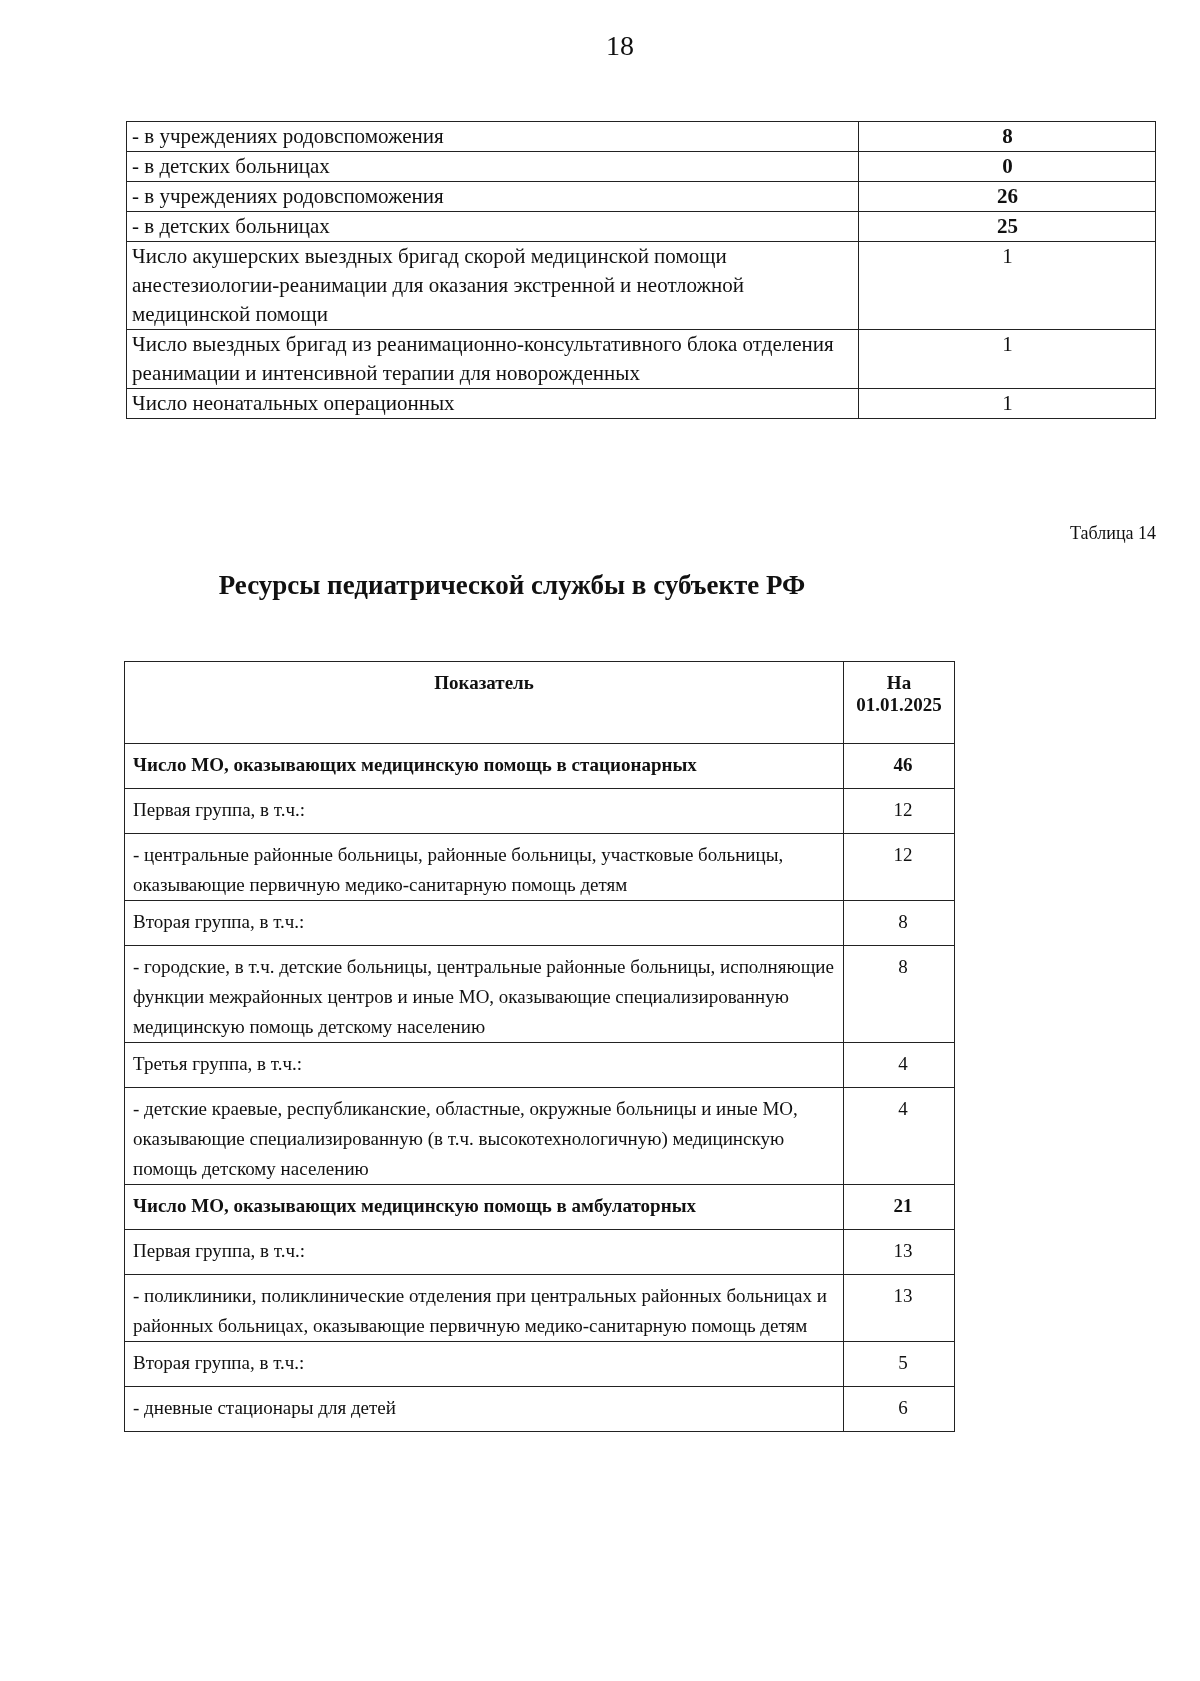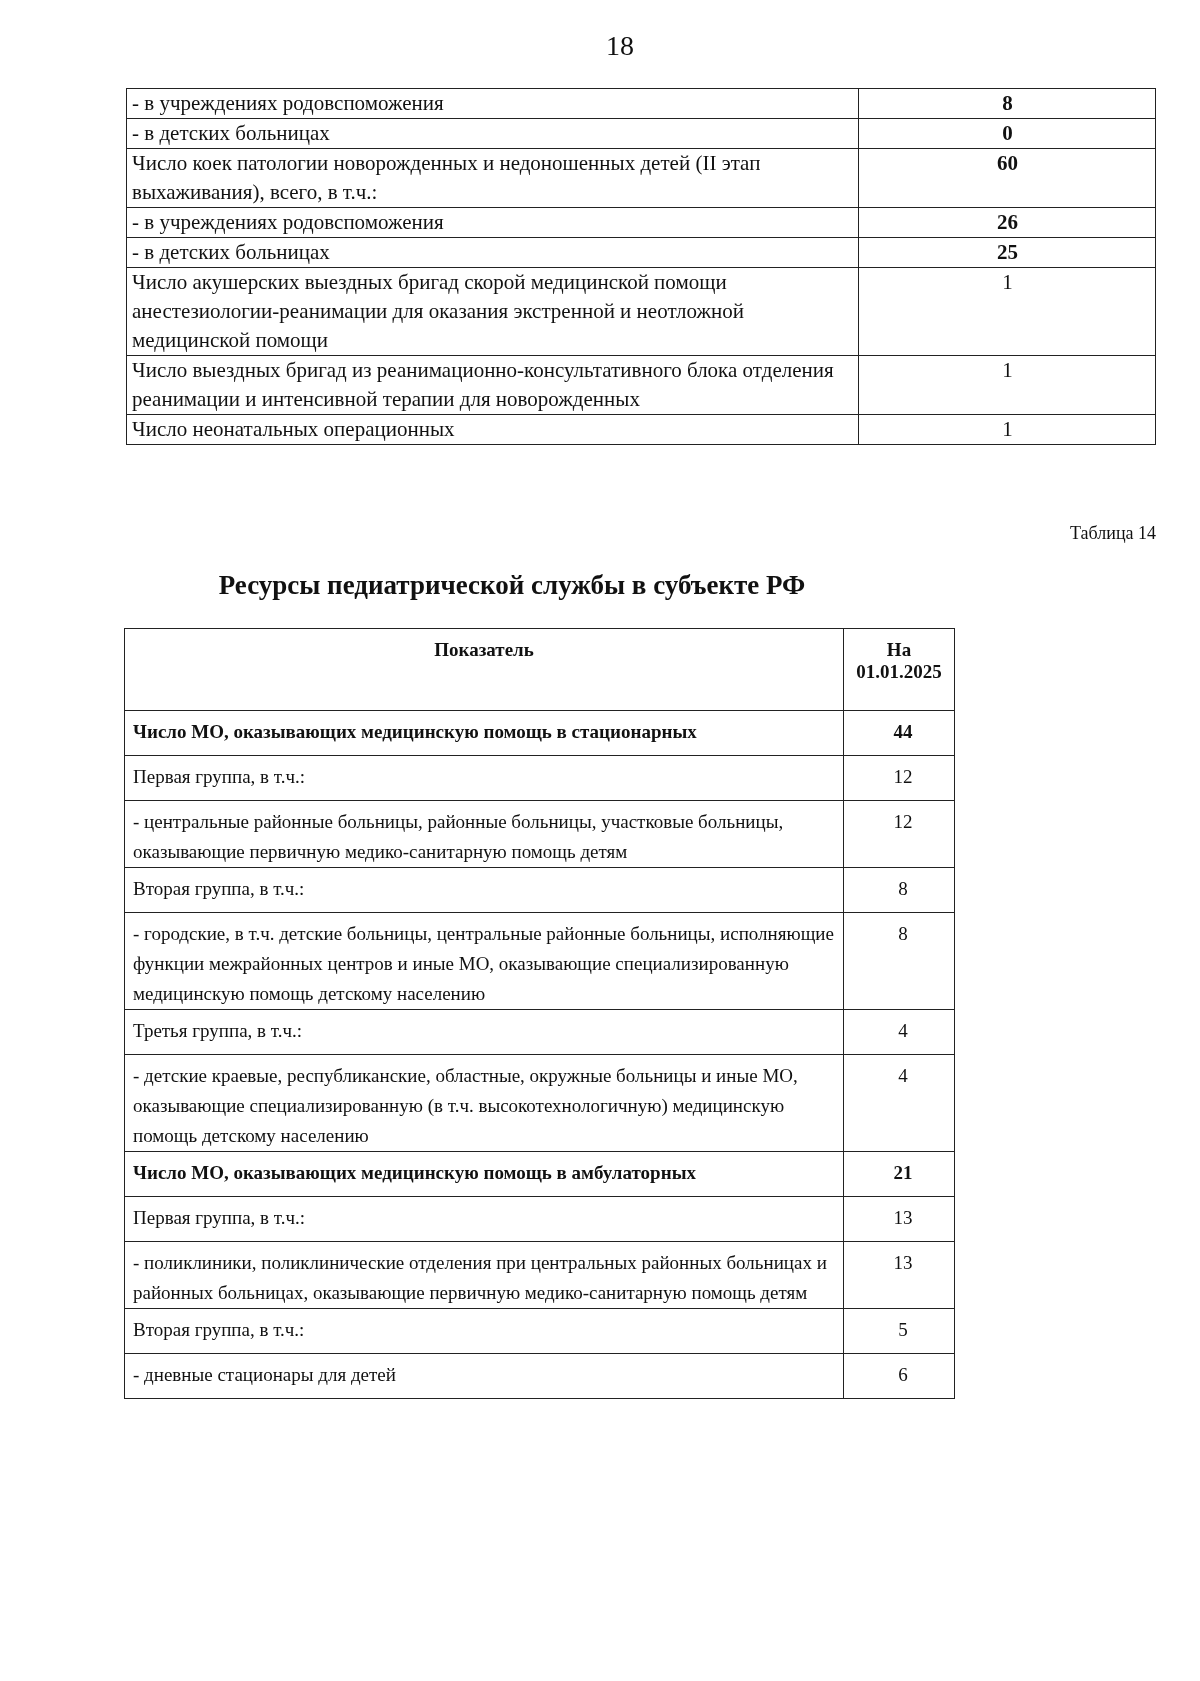--- a/index.html
+++ b/index.html
@@ -5,21 +5,21 @@
   html, body { margin: 0; padding: 0; background: #ffffff; }
   body {
     width: 1200px; height: 1681px; position: relative; overflow: hidden;
     font-family: "Liberation Serif", "DejaVu Serif", serif; color: #111;
   }
   .page-number {
     position: absolute; top: 30px; left: 0; width: 1200px; text-align: center;
     font-size: 28px;
     padding-left: 20px;
   }
-  table { border-collapse: collapse; position: absolute; }
+  table { border-collapse: collapse; position: absolute; margin-top: 33px; }
   td, th { border: 1.5px solid #222; vertical-align: top; }
 
   
   #t1 { left: 126px; top: 88px; width: 1030px; }
   #t1 td { font-size: 21px; line-height: 29px; padding: 0 4px 0 5px; }
   #t1 td.label { width: 722px; }
   #t1 td.val { text-align: center; font-weight: bold; }
   #t1 td.val.normal { font-weight: normal; }
 
   .table-caption {
@@ -47,24 +47,20 @@
   <tbody>
     <tr>
       <td class="label">- в учреждениях родовспоможения</td>
       <td class="val">8</td>
     </tr>
     <tr>
       <td class="label">- в детских больницах</td>
       <td class="val">0</td>
     </tr>
     <tr>
-      <td class="label">Число коек патологии новорожденных и недоношенных детей (II этап выхаживания), всего, в т.ч.:</td>
-      <td class="val">60</td>
-    </tr>
-    <tr>
       <td class="label">- в учреждениях родовспоможения</td>
       <td class="val">26</td>
     </tr>
     <tr>
       <td class="label">- в детских больницах</td>
       <td class="val">25</td>
     </tr>
     <tr>
       <td class="label">Число акушерских выездных бригад скорой медицинской помощи анестезиологии-реанимации для оказания экстренной и неотложной медицинской помощи</td>
       <td class="val normal">1</td>
@@ -86,21 +82,21 @@
 <table id="t2">
   <thead>
     <tr>
       <th class="label-col">Показатель</th>
       <th>На 01.01.2025</th>
     </tr>
   </thead>
   <tbody>
     <tr class="bold">
       <td>Число МО, оказывающих медицинскую помощь в стационарных</td>
-      <td class="val">44</td>
+      <td class="val">46</td>
     </tr>
     <tr>
       <td>Первая группа, в т.ч.:</td>
       <td class="val">12</td>
     </tr>
     <tr>
       <td>- центральные районные больницы, районные больницы, участковые больницы, оказывающие первичную медико-санитарную помощь детям</td>
       <td class="val">12</td>
     </tr>
     <tr>

